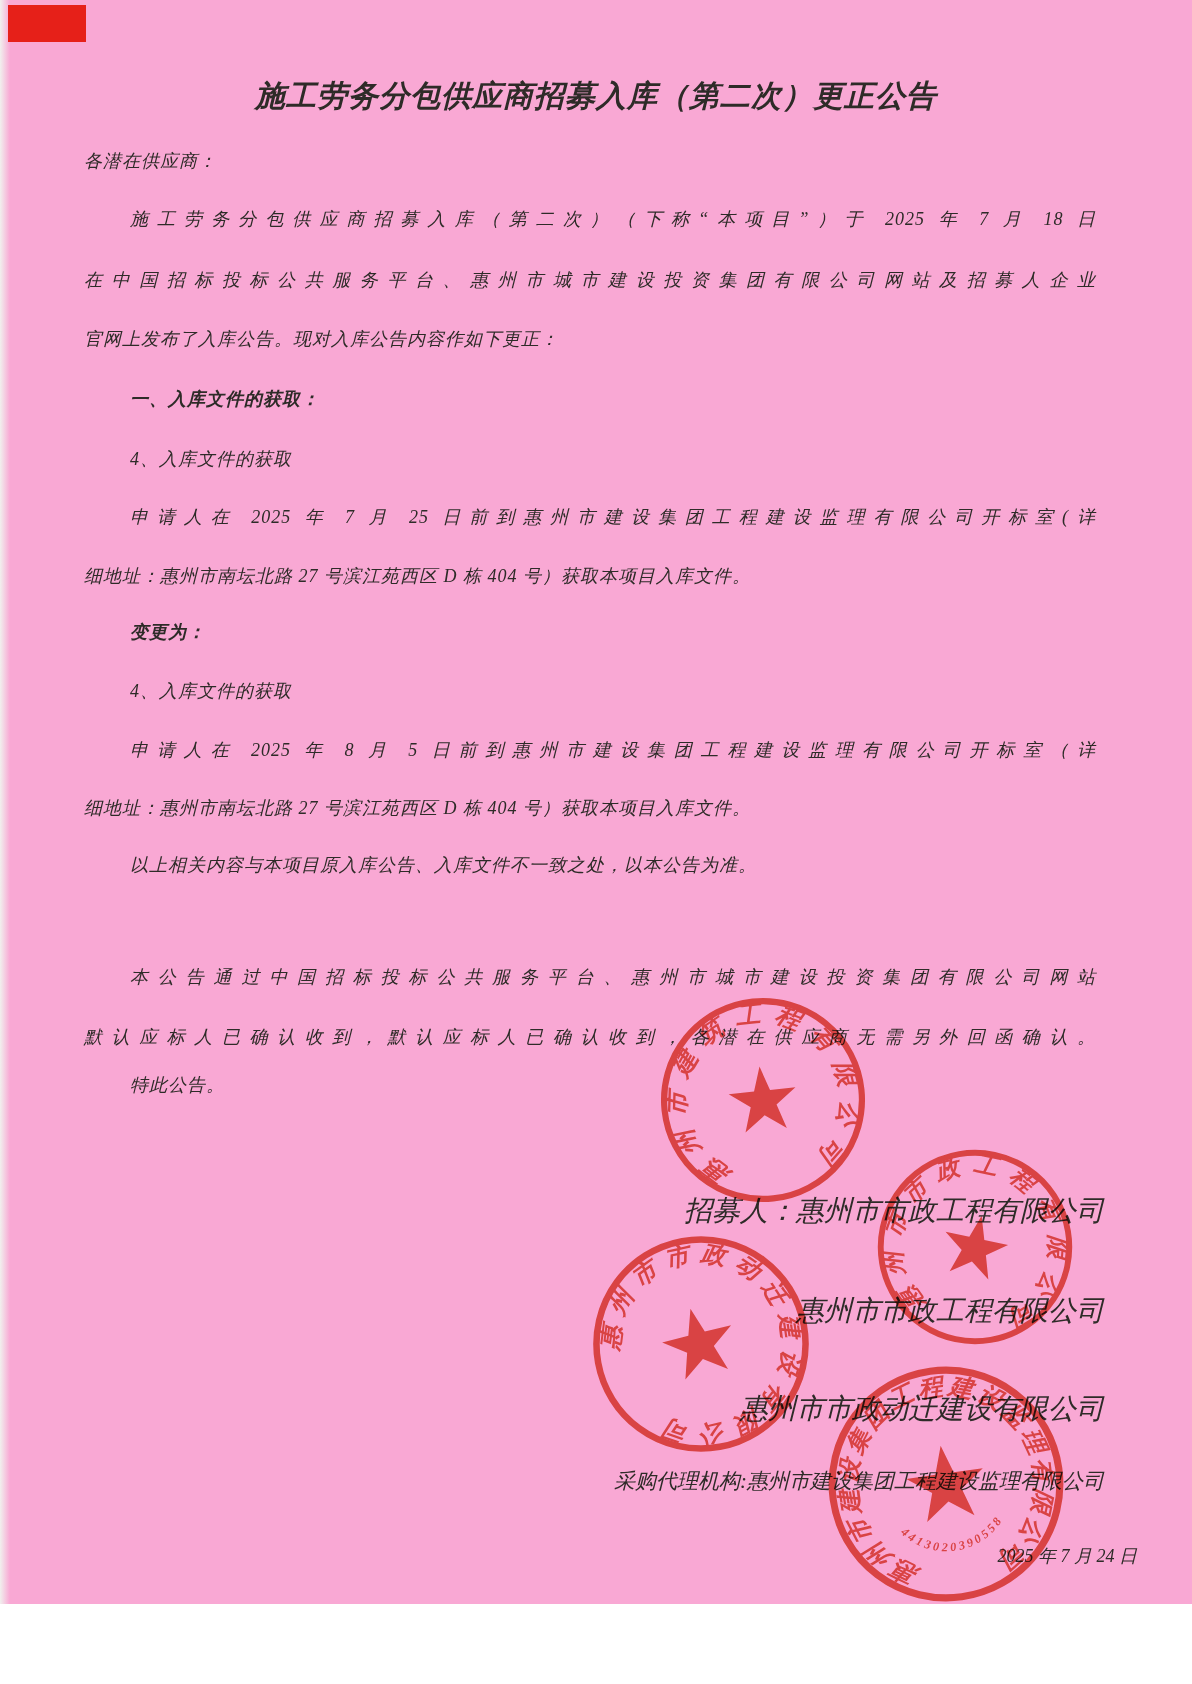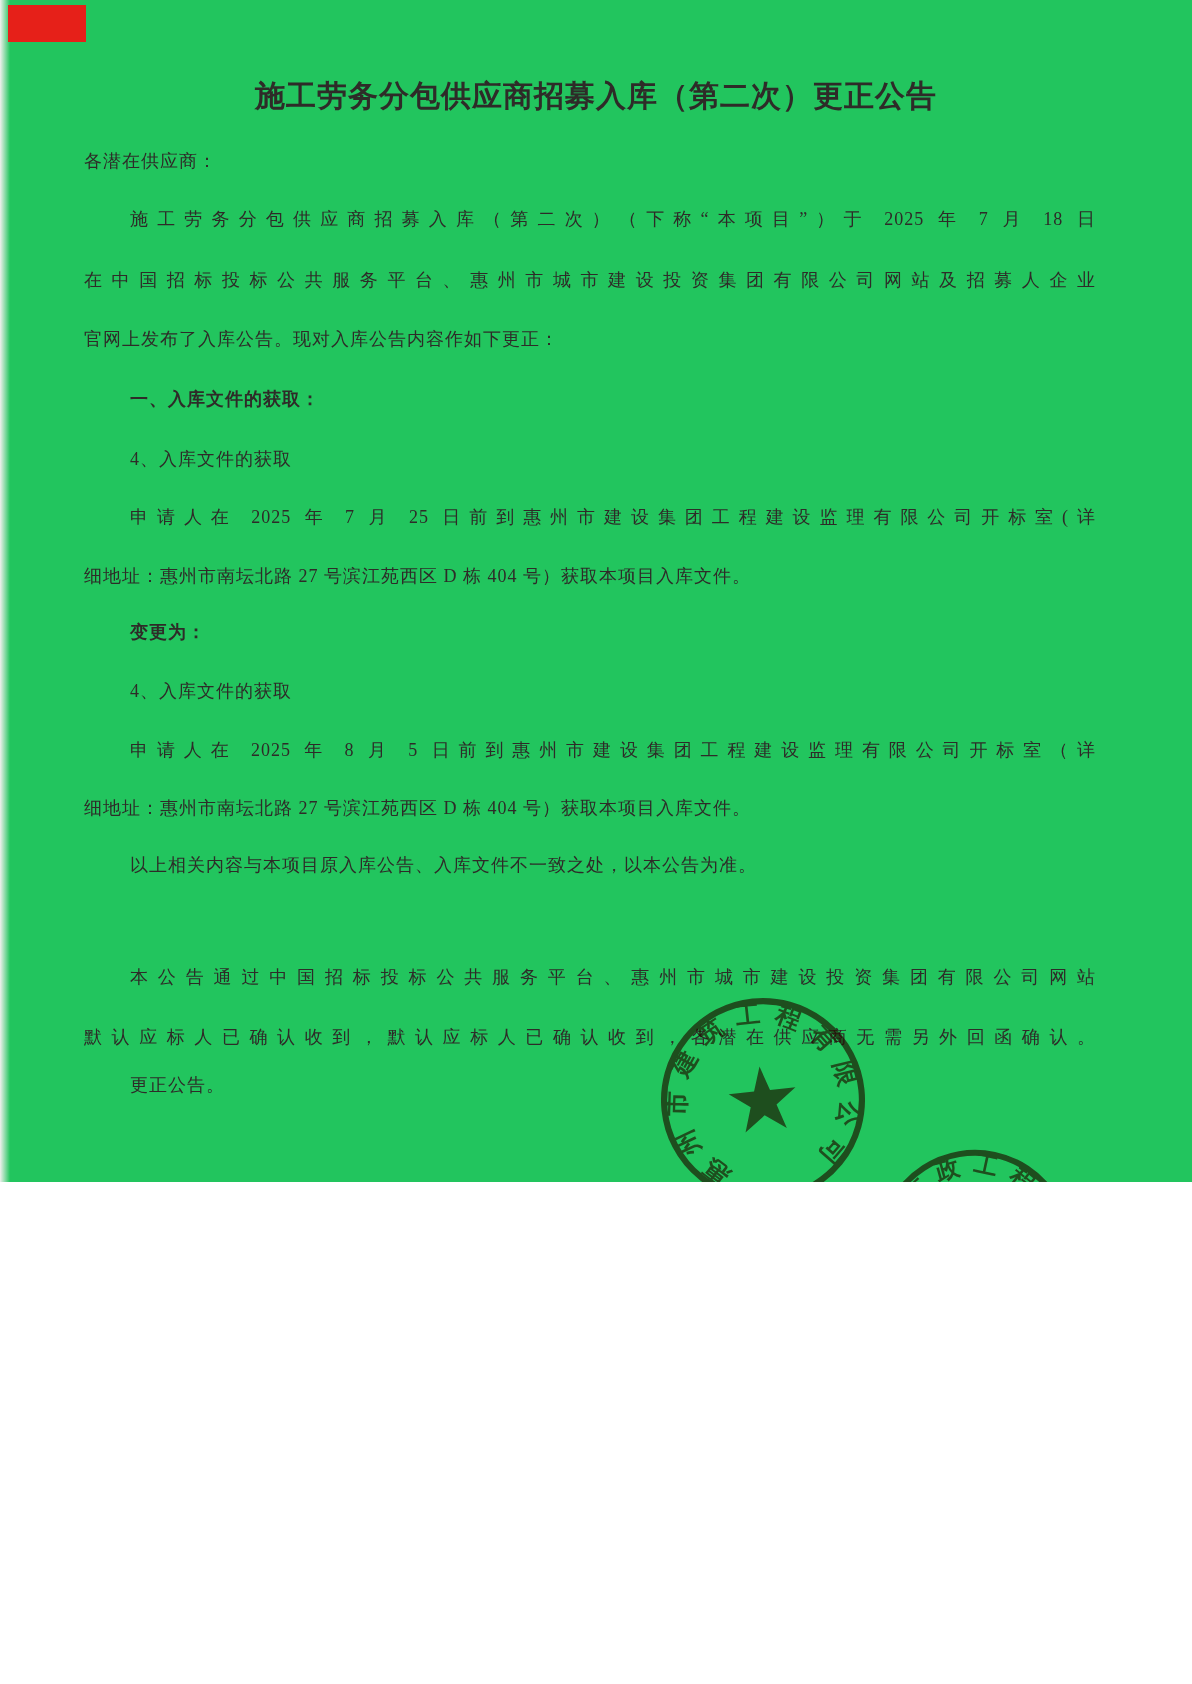--- a/index.html
+++ b/index.html
@@ -1,20 +1,21 @@
 <!DOCTYPE html>
 <html><head>
 <meta charset="utf-8">
 <style>
   html,body{margin:0;padding:0;background:#ffffff;}
   .page{
-    position:relative;width:1192px;height:1182px;margin:0;
-    background:#22c55e;overflow:hidden;
+    position:relative;width:1192px;height:1604px;margin:0;
+    background:#f9a8d4;overflow:hidden;
     font-family:"Liberation Serif","DejaVu Serif",serif;
     color:#2e2b28;
+    font-style:italic;
   }
   .page::before{ 
     content:"";position:absolute;left:0;top:0;bottom:0;width:10px;
     background:linear-gradient(to right,#f1f0ee,rgba(252,252,251,0));
   }
   .corner-mark{position:absolute;left:8px;top:5px;width:78px;height:37px;background:#e62019;}
   .title{
     position:absolute;top:76px;left:0;right:0;margin:0;text-align:center;
     font-size:30px;font-weight:bold;letter-spacing:1px;white-space:nowrap;
   }
@@ -53,21 +54,21 @@
   <div class="line ind" style="top:440px">4、入库文件的获取</div>
   <div class="line ind just" style="top:498px">申请人在 2025 年 7 月 25 日前到惠州市建设集团工程建设监理有限公司开标室(详</div>
   <div class="line noind" style="top:557px">细地址：惠州市南坛北路 27 号滨江苑西区 D 栋 404 号）获取本项目入库文件。</div>
   <div class="line ind b" style="top:613px">变更为：</div>
   <div class="line ind" style="top:672px">4、入库文件的获取</div>
   <div class="line ind just" style="top:731px">申请人在 2025 年 8 月 5 日前到惠州市建设集团工程建设监理有限公司开标室（详</div>
   <div class="line noind" style="top:789px">细地址：惠州市南坛北路 27 号滨江苑西区 D 栋 404 号）获取本项目入库文件。</div>
   <div class="line ind" style="top:846px">以上相关内容与本项目原入库公告、入库文件不一致之处，以本公告为准。</div>
   <div class="line ind just" style="top:958px">本公告通过中国招标投标公共服务平台、惠州市城市建设投资集团有限公司网站</div>
   <div class="line noind just" style="top:1018px">默认应标人已确认收到，默认应标人已确认收到，各潜在供应商无需另外回函确认。</div>
-  <div class="line ind" style="top:1066px">更正公告。</div>
+  <div class="line ind" style="top:1066px">特此公告。</div>
 
   <div class="sig" style="top:1192px">招募人：惠州市市政工程有限公司</div>
   <div class="sig" style="top:1292px">惠州市市政工程有限公司</div>
   <div class="sig" style="top:1390px">惠州市市政动迁建设有限公司</div>
   <div class="sig sig-small" style="top:1462px">采购代理机构:惠州市建设集团工程建设监理有限公司</div>
   <div class="date-line" style="top:1537px">2025 年 7 月 24 日</div>
 
   <svg class="stamp" style="left:657px;top:994px;width:212px;height:212px;transform:rotate(-6deg)" viewBox="0 0 240 240">
     <defs>
       <path id="ring1" d="M120,208 A88,88 0 0,1 32,120 A88,88 0 0,1 120,32 A88,88 0 0,1 208,120 A88,88 0 0,1 120,208"></path>

